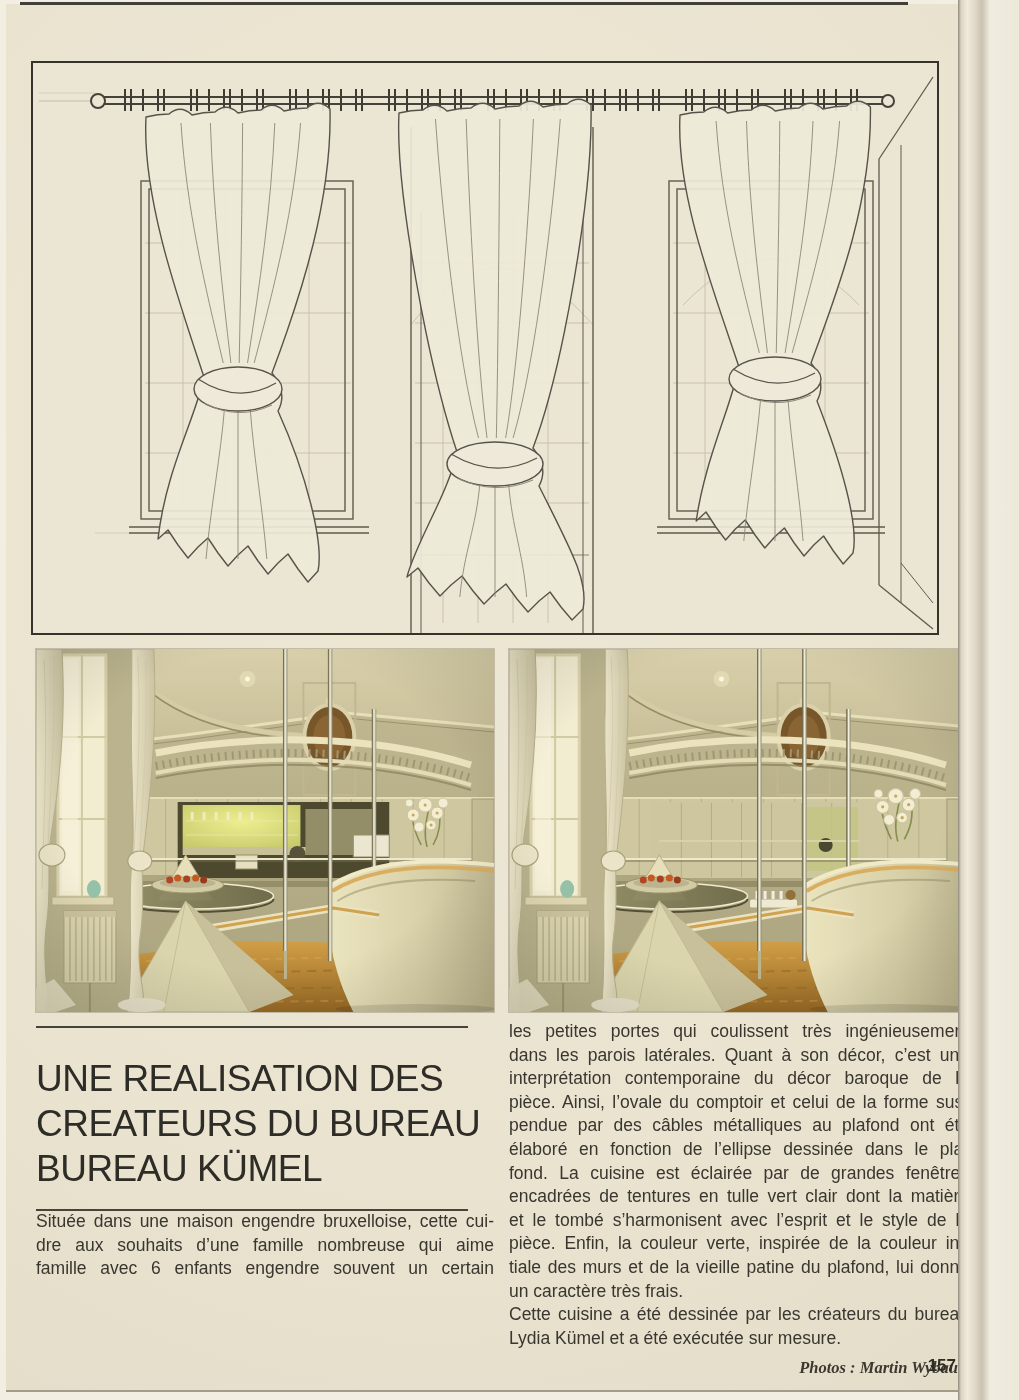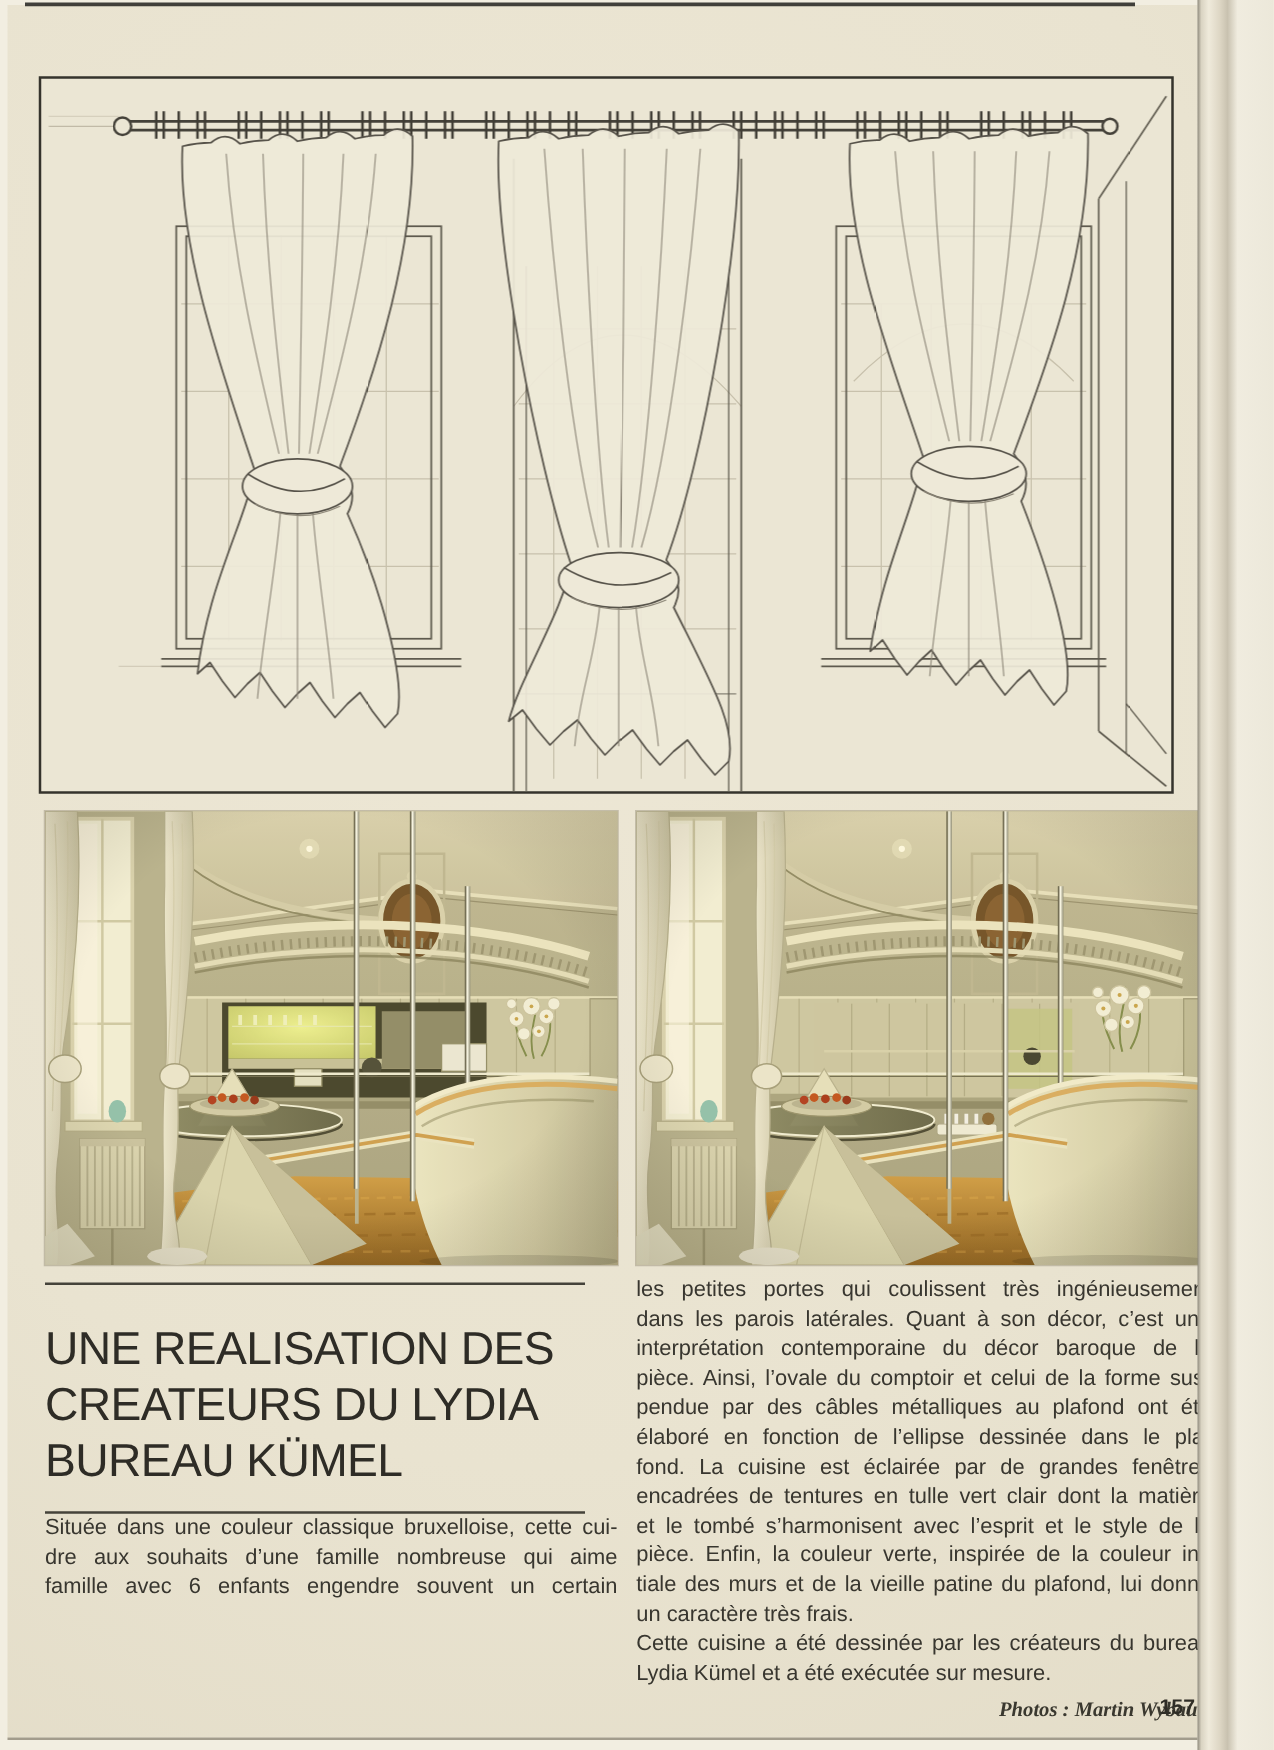--- a/index.html
+++ b/index.html
@@ -487,28 +487,28 @@
     </g>
     <rect x="0" y="0" width="459" height="363" fill="#e2be55" opacity=".08"></rect>
     <rect x="0" y="0" width="459" height="363" fill="url(#vigG)"></rect>
   </svg>
 </div>
 
   <div class="headline-block">
     <div class="rule"></div>
     <div class="headline">
         <div class="tline no-j">UNE REALISATION DES</div>
-        <div class="tline no-j">CREATEURS DU LYDIA</div>
+        <div class="tline no-j">CREATEURS DU BUREAU</div>
         <div class="tline no-j">BUREAU KÜMEL</div>
       </div>
     <div class="rule"></div>
   </div>
 
   <div class="col col-left">
-      <div class="tline">Située dans une couleur classique bruxelloise, cette cui-</div>
+      <div class="tline">Située dans une maison engendre bruxelloise, cette cui-</div>
       <div class="tline">dre aux souhaits d’une famille nombreuse qui aime</div>
       <div class="tline">famille avec 6 enfants engendre souvent un certain</div>
     </div>
 
   <div class="col col-right">
     <div>
         <div class="tline">les petites portes qui coulissent très ingénieusement</div>
         <div class="tline">dans les parois latérales. Quant à son décor, c’est une</div>
         <div class="tline">interprétation contemporaine du décor baroque de la</div>
         <div class="tline">pièce. Ainsi, l’ovale du comptoir et celui de la forme sus-</div>

